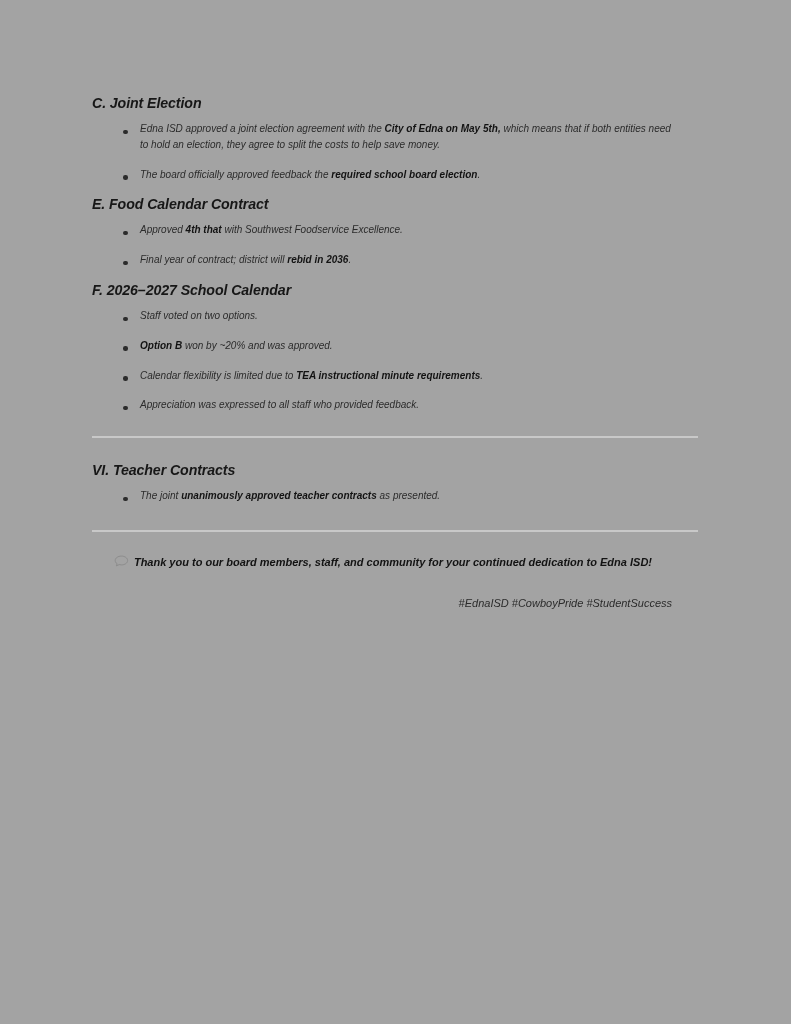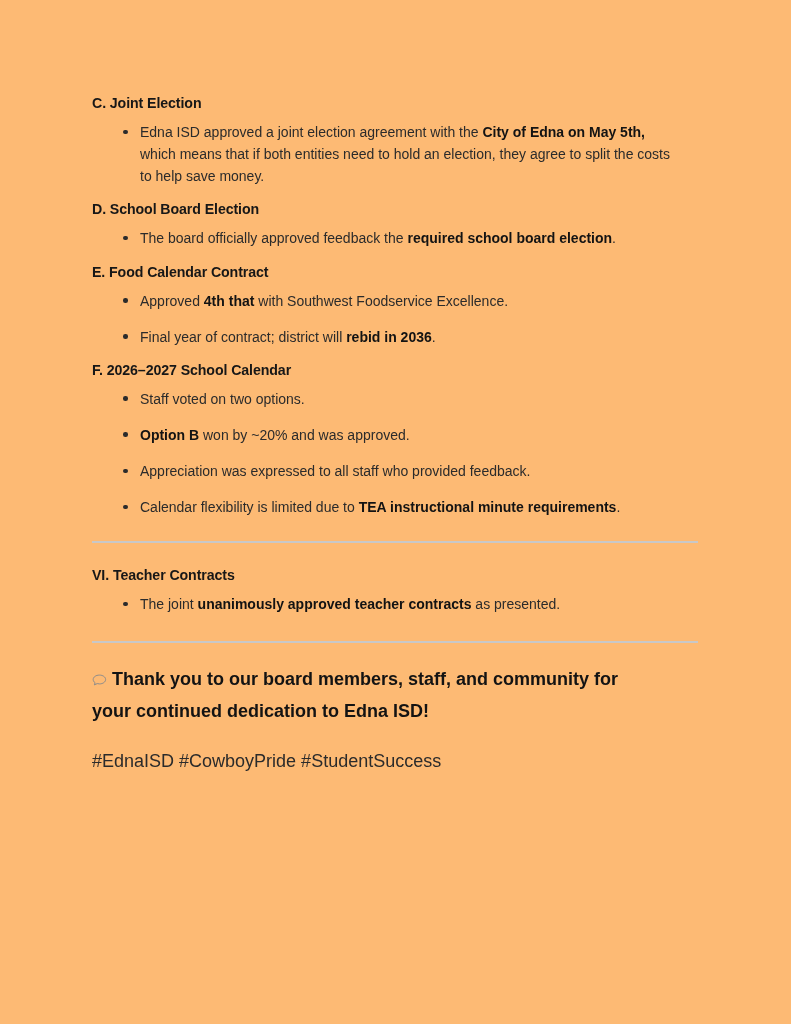--- a/index.html
+++ b/index.html
@@ -11,23 +11,24 @@
     width: 791px;
     height: 1024px;
     font-family: "Liberation Sans", sans-serif;
     color: #1a1a1a;
     -webkit-font-smoothing: antialiased;
   }
   .page {
     position: relative;
     width: 791px;
     height: 1024px;
-    background: #fdba74;
+    background: #a3a3a3;
     box-sizing: border-box;
     padding: 95px 45px 0 92px;
+    font-style: italic;
   }
   .doc-body {
     width: 580px;
   }
   h3.section-heading {
     font-size: 14.2px;
     font-weight: bold;
     line-height: 1.2;
     color: #171717;
     margin: 0 0 9px 0;
@@ -41,21 +42,21 @@
   }
   ul.bullets {
     list-style: none;
     margin: 0;
     padding: 0;
   }
   ul.bullets li {
     position: relative;
     padding-left: 48px;
     margin-bottom: 14px;
-    font-size: 14px;
+    font-size: 10px;
     line-height: 1.58;
     color: #2b2b2b;
   }
   ul.bullets li:last-child {
     margin-bottom: 0;
   }
   ul.bullets li .bullet-dot {
     position: absolute;
     left: 31px;
     top: 8.5px;
@@ -77,22 +78,23 @@
   }
   .rule-block-1 {
     margin-top: 23px;
     margin-bottom: 24px;
   }
   .rule-block-2 {
     margin-top: 26px;
     margin-bottom: 22px;
   }
   .closing {
-    font-size: 18px;
+    font-size: 11px;
     line-height: 1.62;
+    text-align: right;
   }
   .closing .thanks {
     font-weight: bold;
     color: #131313;
     display: block;
     max-width: 560px;
   }
   .balloon-icon {
     display: inline-block;
     vertical-align: -2px;
@@ -115,21 +117,20 @@
       <h3 class="section-heading">C. Joint Election</h3>
       <ul class="bullets">
         <li>
           <span class="bullet-dot"></span>
           <span class="rich"><span>Edna ISD approved a joint election agreement with the </span><span class="b">City of Edna on May 5th,</span><span> which means that if both entities need to hold an election, they agree to split the costs to help save money.</span></span>
         </li>
       </ul>
     </div>
 
     <div class="section">
-      <h3 class="section-heading">D. School Board Election</h3>
       <ul class="bullets">
         <li>
           <span class="bullet-dot"></span>
           <span class="rich"><span>The board officially approved feedback the </span><span class="b">required school board election</span><span>.</span></span>
         </li>
       </ul>
     </div>
 
     <div class="section">
       <h3 class="section-heading">E. Food Calendar Contract</h3>
@@ -151,25 +152,25 @@
         <li>
           <span class="bullet-dot"></span>
           <span class="rich"><span>Staff voted on two options.</span></span>
         </li>
         <li>
           <span class="bullet-dot"></span>
           <span class="rich"><span class="b">Option B</span><span> won by ~20% and was approved.</span></span>
         </li>
         <li>
           <span class="bullet-dot"></span>
+          <span class="rich"><span>Calendar flexibility is limited due to </span><span class="b">TEA instructional minute requirements</span><span>.</span></span>
+        </li>
+        <li>
+          <span class="bullet-dot"></span>
           <span class="rich"><span>Appreciation was expressed to all staff who provided feedback.</span></span>
-        </li>
-        <li>
-          <span class="bullet-dot"></span>
-          <span class="rich"><span>Calendar flexibility is limited due to </span><span class="b">TEA instructional minute requirements</span><span>.</span></span>
         </li>
       </ul>
     </div>
 
     <div class="rule-block-1">
       <hr class="divider">
     </div>
 
     <div class="section">
       <h3 class="section-heading">VI. Teacher Contracts</h3>

